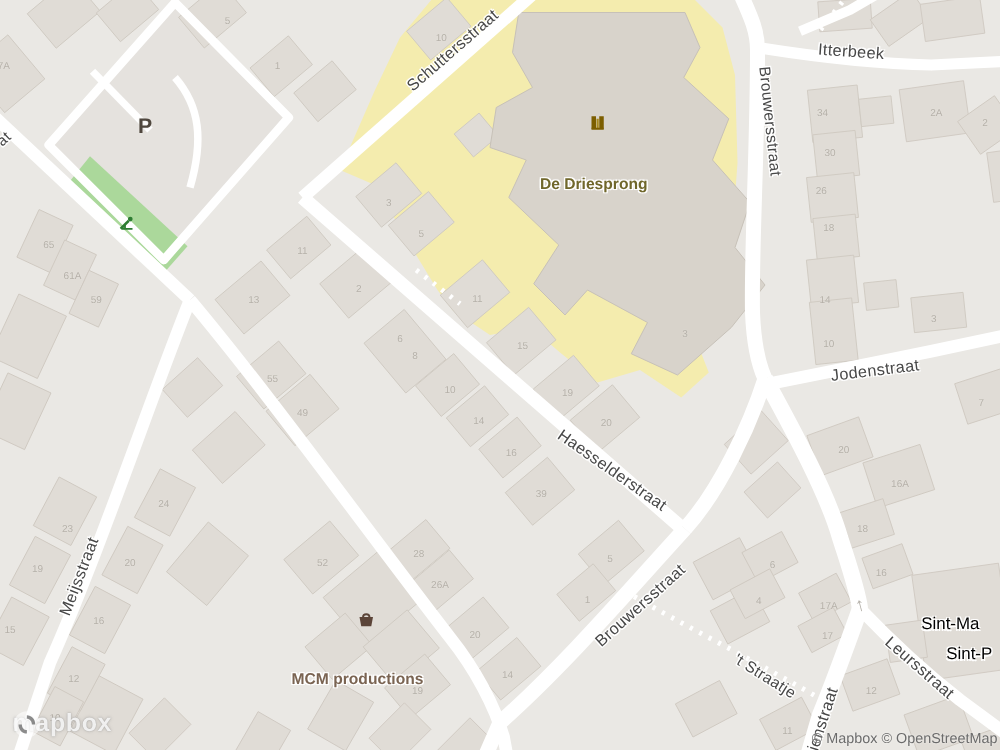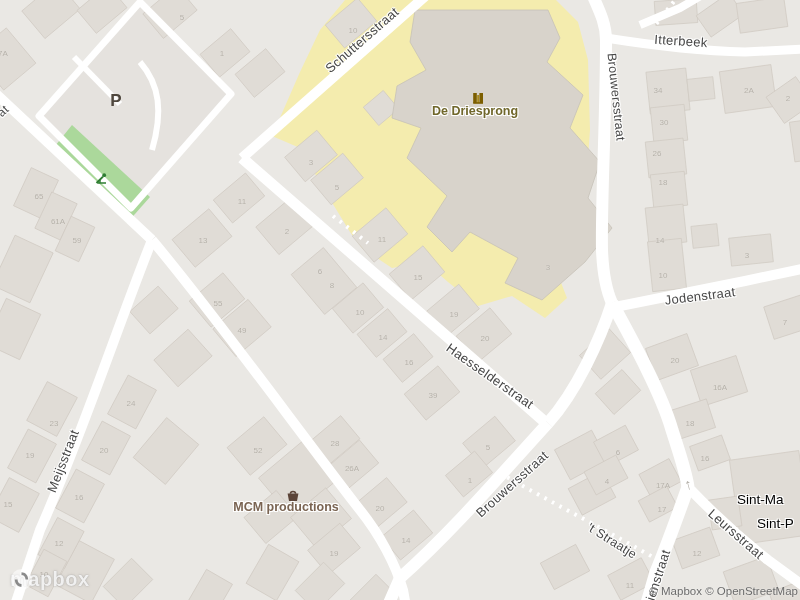--- a/index.html
+++ b/index.html
@@ -21,20 +21,21 @@
   }
   .place-label{
     color:#000000;font-size:13.5px;
     text-shadow:-1px -1px 0 #fff,1px -1px 0 #fff,-1px 1px 0 #fff,1px 1px 0 #fff;
     margin-top:12px;
   }
   .poi-label{
     position:absolute;transform:translate(-50%,-50%);white-space:nowrap;
     font-size:12.5px;font-weight:600;
     text-shadow:-1px -1px 0 #fff,1px -1px 0 #fff,-1px 1px 0 #fff,1px 1px 0 #fff,0 0 2px #fff;
+    margin-top:36px;
   }
   .poi-icon{position:absolute;transform:translate(-50%,-50%);}
   .school-label{color:#70672b;}
   .shop-label{color:#7a6452;}
   .parking-p{
     position:absolute;transform:translate(-50%,-50%);
     color:#4f473e;font-size:17px;font-weight:700;
     text-shadow:0 0 2px #eae8e4;
   }
   .oneway{

